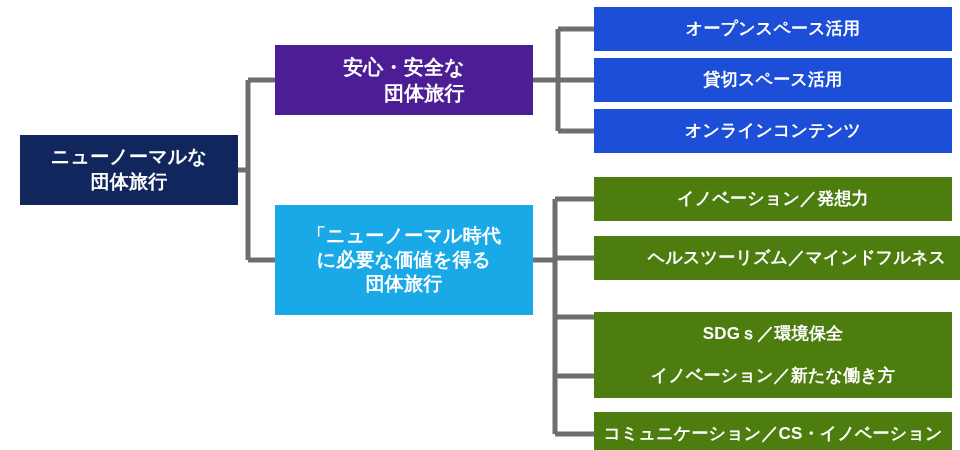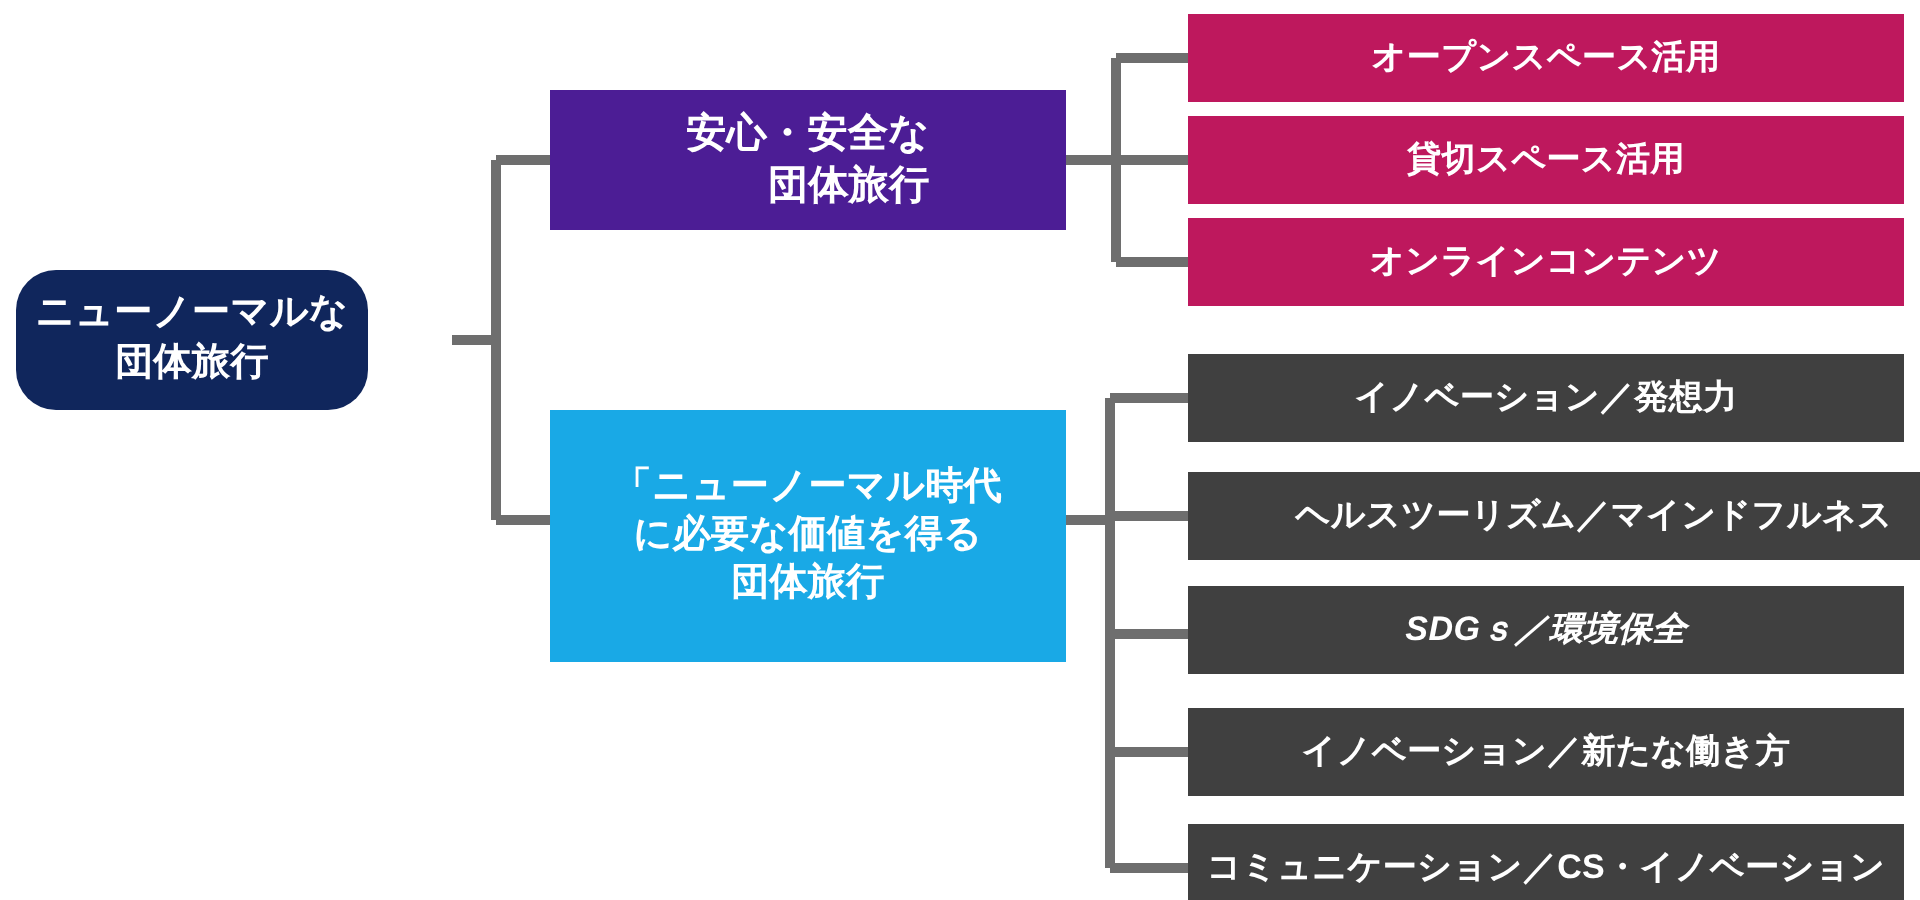--- a/index.html
+++ b/index.html
@@ -47,25 +47,25 @@
     font-size: 20px;
     line-height: 1.30;
     text-align: right;
   }
   .node-branch-cyan {
     background: #19a9e6;
     font-size: 19px;
     line-height: 1.28;
   }
   .node-leaf-green {
-    background: #be185d;
+    background: #1d4ed8;
     font-size: 17px;
   }
   .node-leaf-blue {
-    background: #404040;
+    background: #4d7c0f;
     font-size: 17px;
   }
   .node-label {
     display: block;
     white-space: pre-line;
     padding: 0 6px;
   }
 </style>
 </head>
 <body>
@@ -89,31 +89,31 @@
       <path d="M 533 260 L 555 260"></path>
       <path d="M 555 199 L 555 434"></path>
       <path d="M 555 199 L 594 199"></path>
       <path d="M 555 258 L 594 258"></path>
       <path d="M 555 317 L 594 317"></path>
       <path d="M 555 376 L 594 376"></path>
       <path d="M 555 434 L 594 434"></path>
     </g>
   </svg>
 
-  <div class="node node-root" style="left:8px; top:135px; width:176px; height:70px;border-radius:20px;">
+  <div class="node node-root" style="left:20px; top:135px; width:218px; height:70px;">
     <span class="node-label">ニューノーマルな
 団体旅行</span>
   </div>
 
   <div class="node node-branch-green" style="left:275px; top:45px; width:258px; height:70px;">
     <span class="node-label">安心・安全な
 団体旅行</span>
   </div>
 
-  <div class="node node-branch-cyan" style="left:275px; top:205px; width:258px; height:126px;">
+  <div class="node node-branch-cyan" style="left:275px; top:205px; width:258px; height:110px;">
     <span class="node-label">「ニューノーマル時代
 に必要な価値を得る
 団体旅行</span>
   </div>
 
   <div class="node node-leaf-green" style="left:594px; top:7px; width:358px; height:44px;">
     <span class="node-label">オープンスペース活用</span>
   </div>
   <div class="node node-leaf-green" style="left:594px; top:58px; width:358px; height:44px;">
     <span class="node-label">貸切スペース活用</span>
@@ -121,21 +121,21 @@
   <div class="node node-leaf-green" style="left:594px; top:109px; width:358px; height:44px;text-align:center;">
     <span class="node-label">オンラインコンテンツ</span>
   </div>
 
   <div class="node node-leaf-blue" style="left:594px; top:177px; width:358px; height:44px;">
     <span class="node-label">イノベーション／発想力</span>
   </div>
   <div class="node node-leaf-blue" style="left:594px; top:236px; width:406px; height:44px;">
     <span class="node-label">ヘルスツーリズム／マインドフルネス</span>
   </div>
-  <div class="node node-leaf-blue" style="left:594px; top:293px; width:358px; height:44px;font-style:italic;">
+  <div class="node node-leaf-blue" style="left:594px; top:312px; width:358px; height:44px;">
     <span class="node-label">SDGｓ／環境保全</span>
   </div>
   <div class="node node-leaf-blue" style="left:594px; top:354px; width:358px; height:44px;">
     <span class="node-label">イノベーション／新たな働き方</span>
   </div>
   <div class="node node-leaf-blue" style="left:594px; top:412px; width:358px; height:44px;">
     <span class="node-label">コミュニケーション／CS・イノベーション</span>
   </div>
 
 </div>

